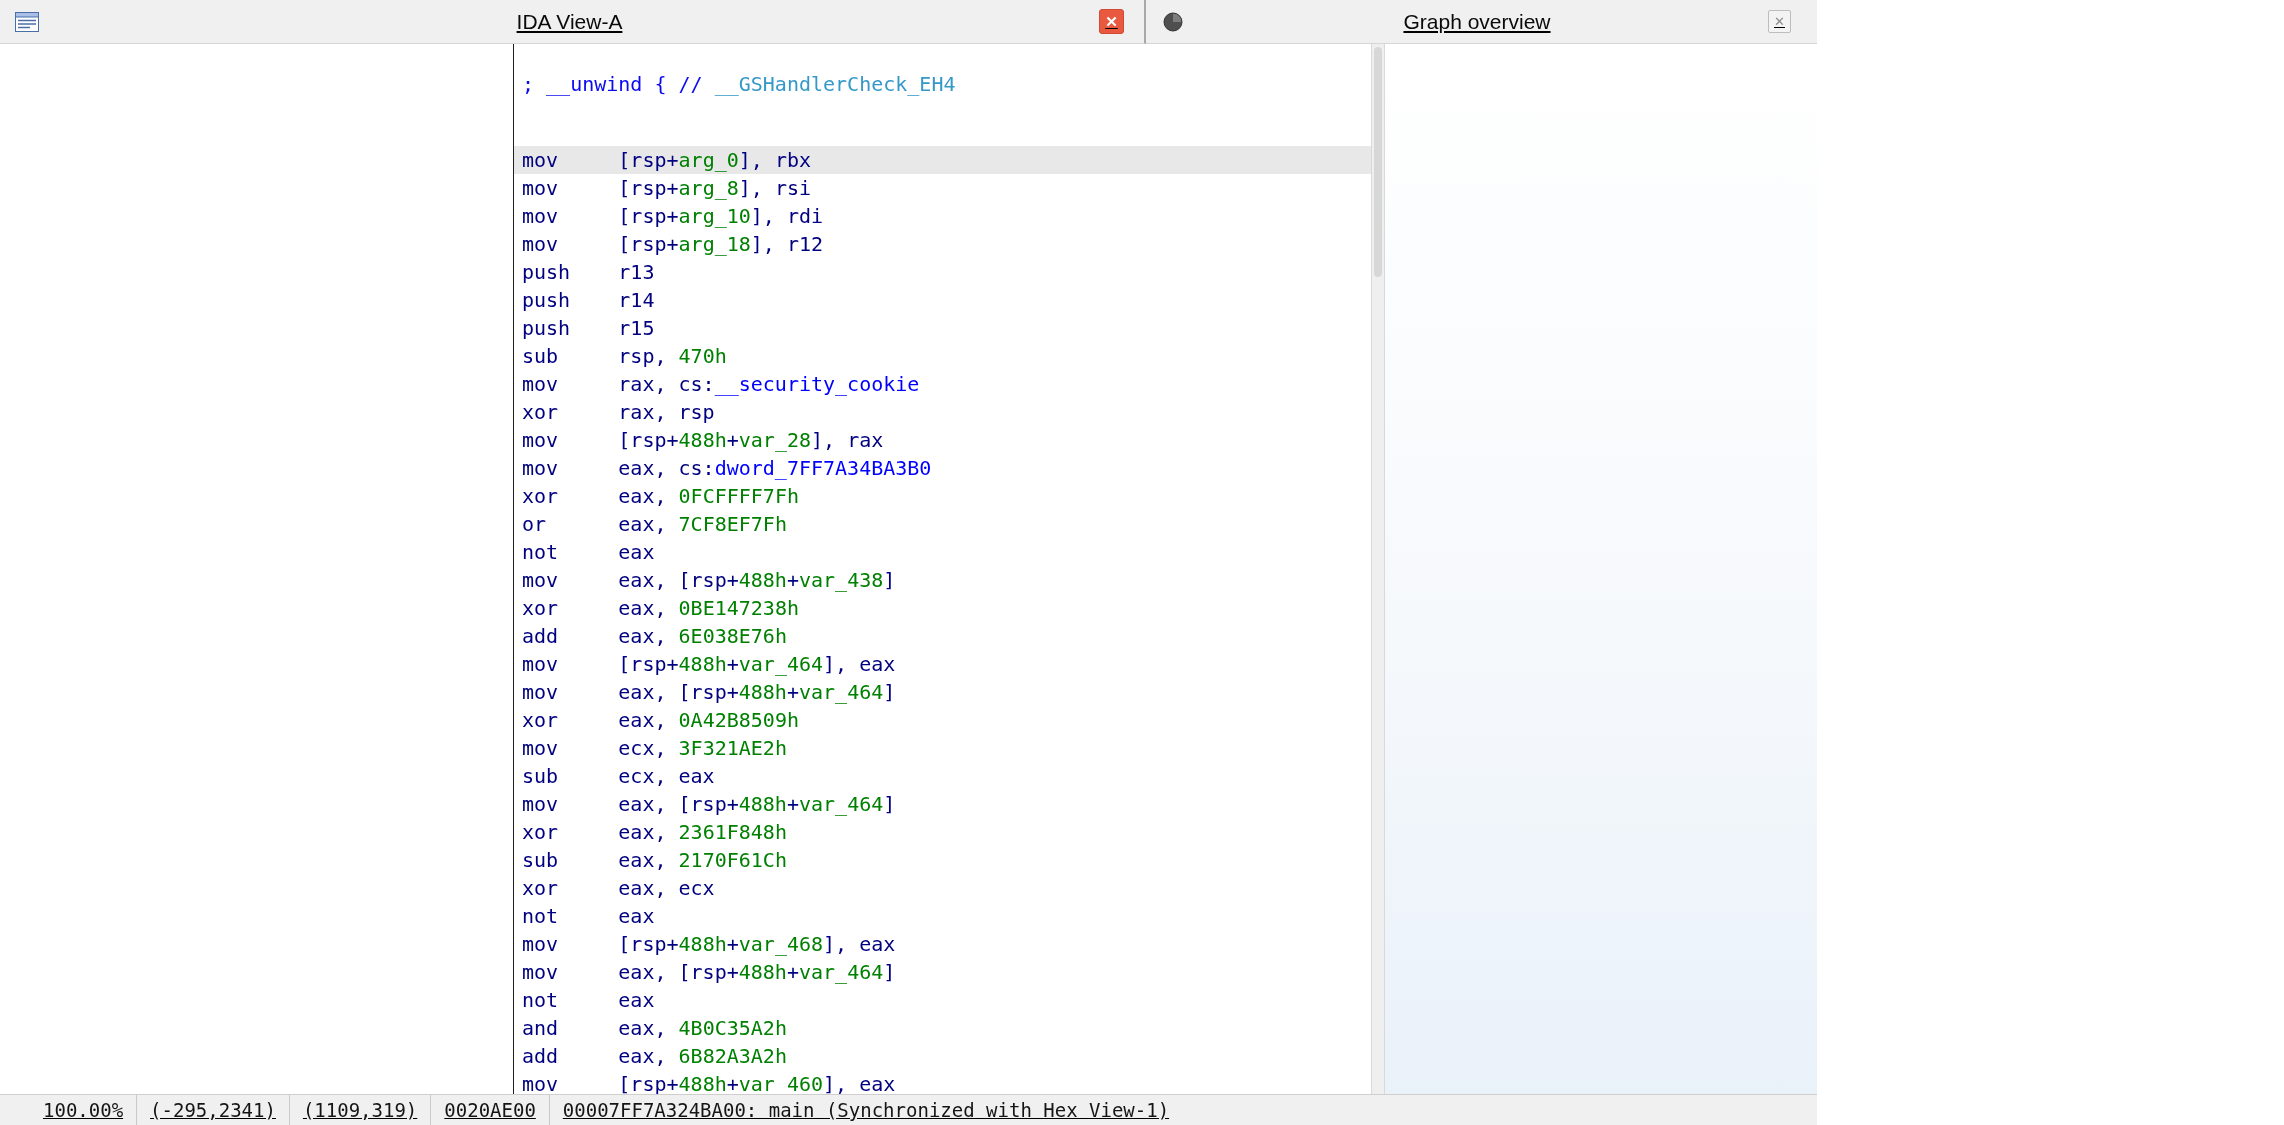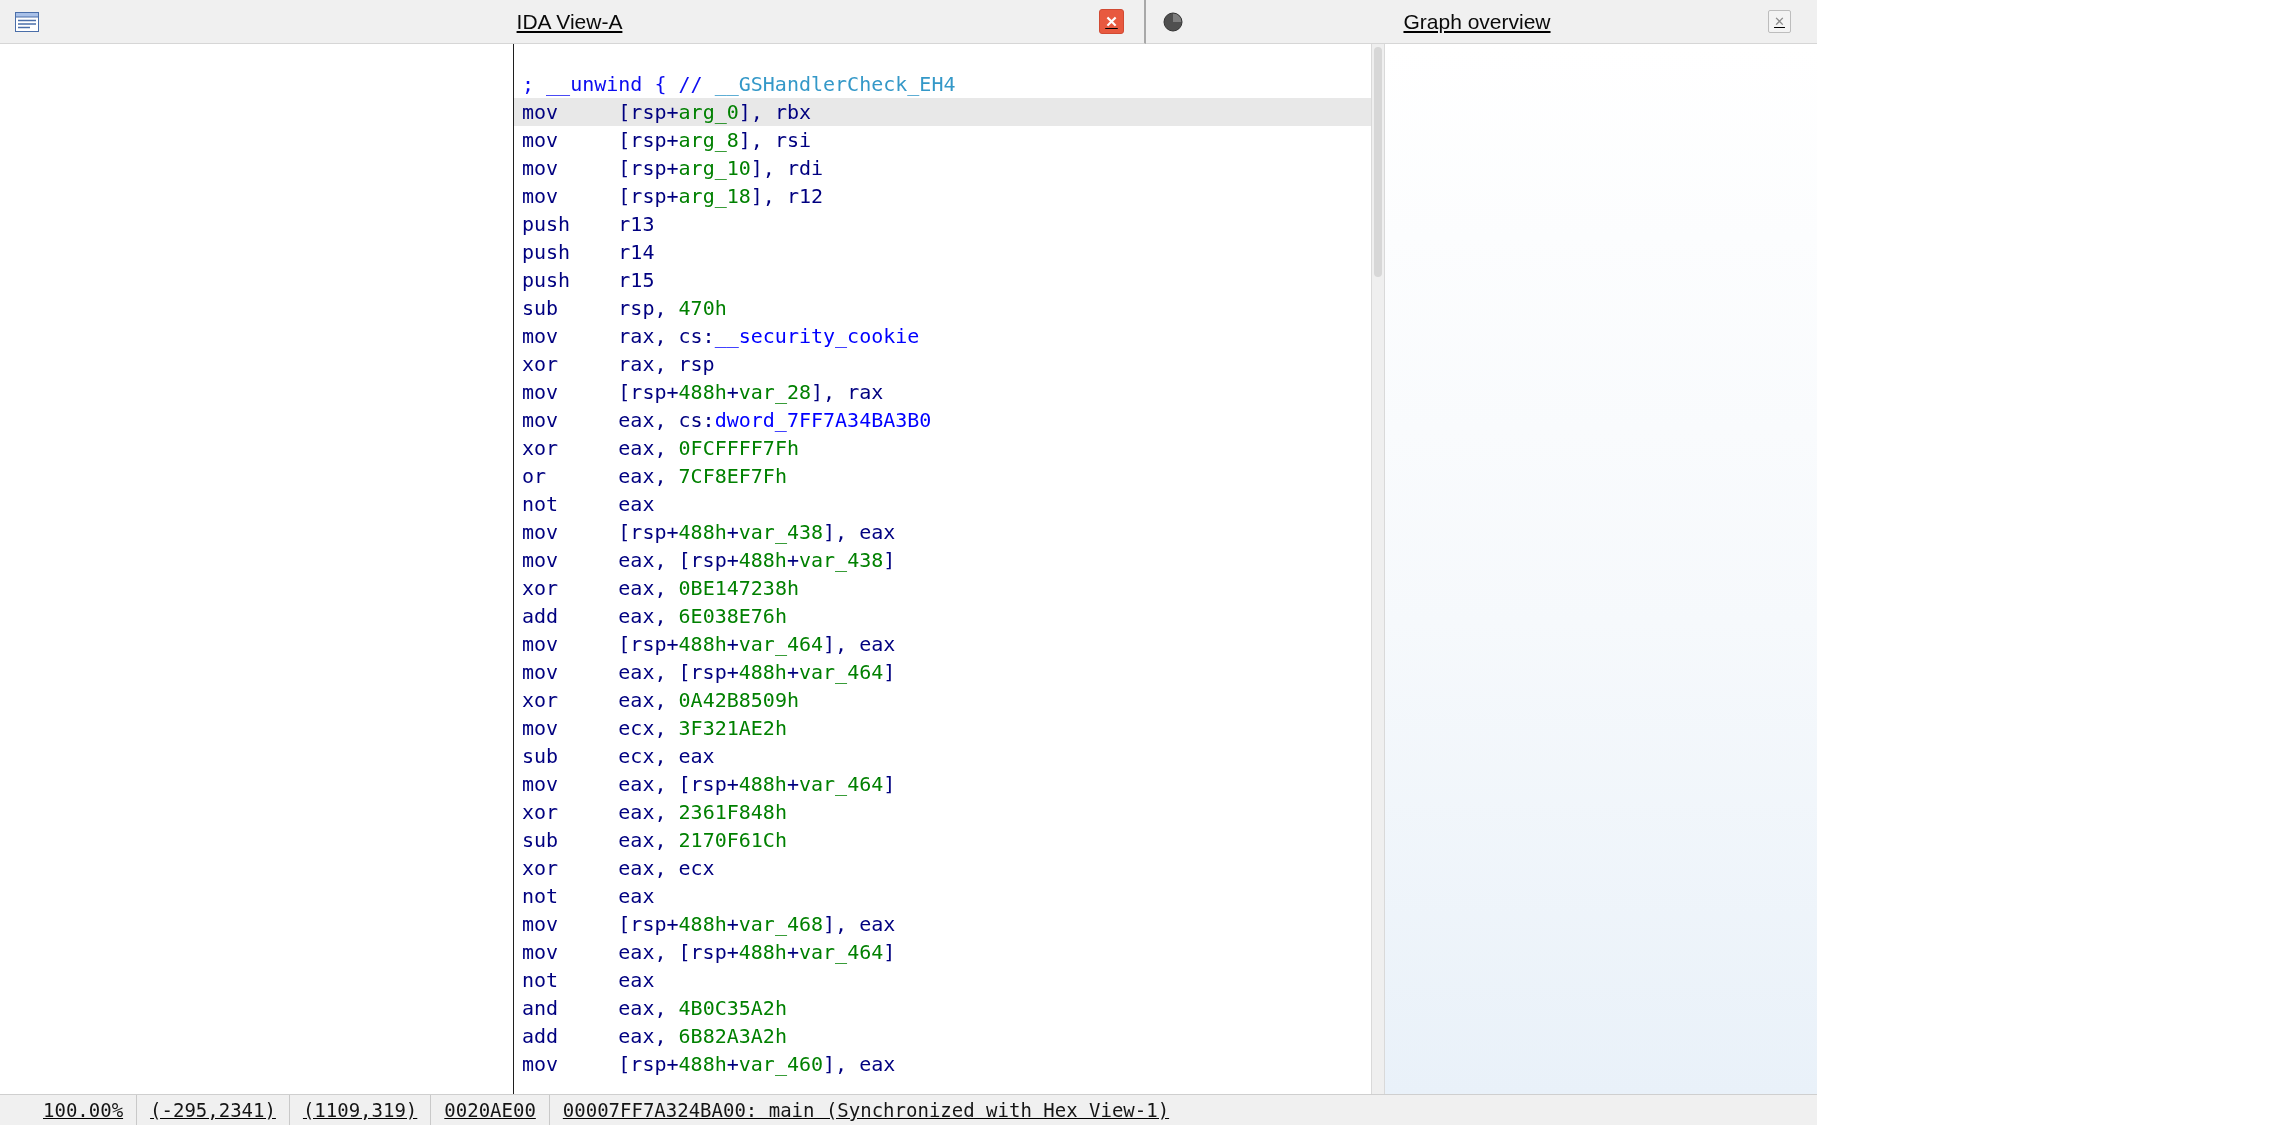--- a/index.html
+++ b/index.html
@@ -23,21 +23,21 @@
                display:flex; align-items:center; justify-content:center; cursor:default; }
 
   
   .content { flex:1; display:flex; position:relative; overflow:hidden; }
 
   .disasm { width:1371px; flex:0 0 1371px; position:relative; background:#ffffff; overflow:hidden; }
   .node-border { position:absolute; left:513px; top:0; bottom:0; width:1px; background:#1f1f1f; z-index:2; }
   .code-lines { position:absolute; left:514px; top:26px; right:0; }
   .code-line  { height:28px; line-height:28px; padding-left:8px; white-space:pre;
                 font-family:"DejaVu Sans Mono","Liberation Mono",monospace; font-size:20px; }
-  .code-line.hl { background:var(--highlight,#e8e8e8); }
+  .code-line.hl { background:var(--highlight,#e8e8e8);margin-top:48px; }
   .seg-ins  { color:var(--ins,#000080); }
   .seg-num  { color:var(--num,#008000); }
   .seg-name { color:var(--name,#0000ff); }
   .seg-cmt  { color:var(--cmt,#0b0bf0); }
   .seg-hdl  { color:var(--hdl,#3498c8); }
 
   .vscrollbar { width:14px; flex:0 0 14px; background:#efefef; border-left:1px solid #d9d9d9;
                 border-right:1px solid #d9d9d9; position:relative; }
   .vscroll-thumb { position:absolute; left:2px; right:2px; top:3px; height:230px;
                    background:#d7d7d7; border-radius:5px; }
@@ -101,21 +101,20 @@
           <div class="code-line"><span class="seg-ins">push    r14</span></div>
           <div class="code-line"><span class="seg-ins">push    r15</span></div>
           <div class="code-line"><span class="seg-ins">sub     rsp, </span><span class="seg-num">470h</span></div>
           <div class="code-line"><span class="seg-ins">mov     rax, cs:</span><span class="seg-name">__security_cookie</span></div>
           <div class="code-line"><span class="seg-ins">xor     rax, rsp</span></div>
           <div class="code-line"><span class="seg-ins">mov     [rsp+</span><span class="seg-num">488h</span><span class="seg-ins">+</span><span class="seg-num">var_28</span><span class="seg-ins">], rax</span></div>
           <div class="code-line"><span class="seg-ins">mov     eax, cs:</span><span class="seg-name">dword_7FF7A34BA3B0</span></div>
           <div class="code-line"><span class="seg-ins">xor     eax, </span><span class="seg-num">0FCFFFF7Fh</span></div>
           <div class="code-line"><span class="seg-ins">or      eax, </span><span class="seg-num">7CF8EF7Fh</span></div>
           <div class="code-line"><span class="seg-ins">not     eax</span></div>
-          <div class="code-line"><span class="seg-ins">mov     [rsp+</span><span class="seg-num">488h</span><span class="seg-ins">+</span><span class="seg-num">var_438</span><span class="seg-ins">], eax</span></div>
           <div class="code-line"><span class="seg-ins">mov     eax, [rsp+</span><span class="seg-num">488h</span><span class="seg-ins">+</span><span class="seg-num">var_438</span><span class="seg-ins">]</span></div>
           <div class="code-line"><span class="seg-ins">xor     eax, </span><span class="seg-num">0BE147238h</span></div>
           <div class="code-line"><span class="seg-ins">add     eax, </span><span class="seg-num">6E038E76h</span></div>
           <div class="code-line"><span class="seg-ins">mov     [rsp+</span><span class="seg-num">488h</span><span class="seg-ins">+</span><span class="seg-num">var_464</span><span class="seg-ins">], eax</span></div>
           <div class="code-line"><span class="seg-ins">mov     eax, [rsp+</span><span class="seg-num">488h</span><span class="seg-ins">+</span><span class="seg-num">var_464</span><span class="seg-ins">]</span></div>
           <div class="code-line"><span class="seg-ins">xor     eax, </span><span class="seg-num">0A42B8509h</span></div>
           <div class="code-line"><span class="seg-ins">mov     ecx, </span><span class="seg-num">3F321AE2h</span></div>
           <div class="code-line"><span class="seg-ins">sub     ecx, eax</span></div>
           <div class="code-line"><span class="seg-ins">mov     eax, [rsp+</span><span class="seg-num">488h</span><span class="seg-ins">+</span><span class="seg-num">var_464</span><span class="seg-ins">]</span></div>
           <div class="code-line"><span class="seg-ins">xor     eax, </span><span class="seg-num">2361F848h</span></div>

